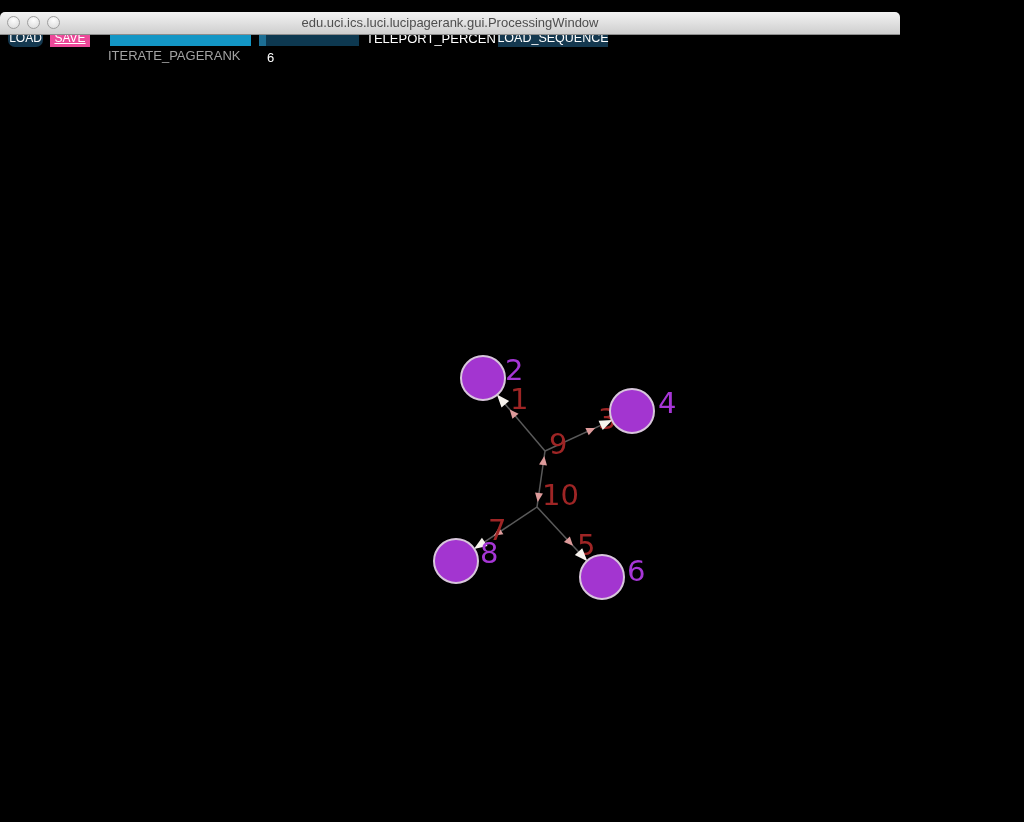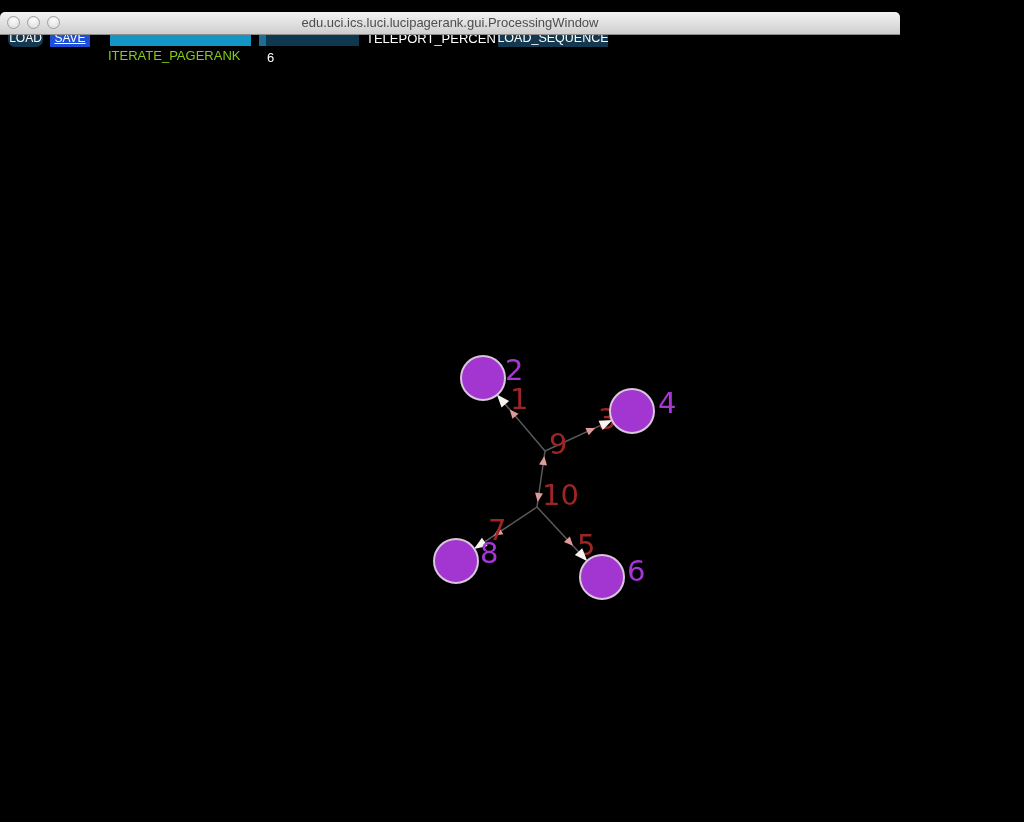--- a/index.html
+++ b/index.html
@@ -36,21 +36,21 @@
   .btn {
     position:absolute; display:flex; align-items:center; justify-content:center;
     color:#fff; font-size:12px; height:19px; border:none; padding:0; cursor:default;
     font-family:"Liberation Sans", sans-serif;
   }
   #load-btn   { left:8px;   top:28px; width:35px; }
   #save-btn   { left:50px;  top:28px; width:40px; }
   #loadseq-btn{ left:498px; top:28px; width:110px; font-size:12.5px;text-align:center; }
 
   #iterate-slider  { position:absolute; left:110px; top:26px; width:141px; height:20px; }
-  #iterate-label   { position:absolute; left:108px; top:48px; color:#84cc16; font-size:13px; }
+  #iterate-label   { position:absolute; left:108px; top:48px; color:#a3a3a3; font-size:13px; }
   #teleport-slider { position:absolute; left:259px; top:26px; width:100px; height:20px; }
   #teleport-thumb  { position:absolute; left:0; top:0; width:7px; height:20px; }
   #teleport-value  { position:absolute; left:267px; top:50px; color:#fff; font-size:13px; }
   #teleport-label  { position:absolute; left:366px; top:31px; color:#fff; font-size:13px; }
 
   #graph { position:absolute; top:0; left:0; }
   #graph text { font-family:"DejaVu Sans", sans-serif; }
 </style>
 </head>
 <body>
@@ -60,21 +60,21 @@
     <span class="light"></span>
     <span class="light"></span>
     <span class="light"></span>
   </div>
   <div class="wtitle">edu.uci.ics.luci.lucipagerank.gui.ProcessingWindow</div>
 </div>
 
 <div class="content"></div>
 
 <button class="btn" id="load-btn" style="background: rgb(20, 56, 79); border-radius: 7px;">LOAD</button>
-<button class="btn" id="save-btn" style="background: #1d4ed8; text-decoration: underline;">SAVE</button>
+<button class="btn" id="save-btn" style="background: #ec4899; text-decoration: underline;">SAVE</button>
 
 <div id="iterate-slider" style="background: rgb(19, 150, 197);"></div>
 <div id="iterate-label">ITERATE_PAGERANK</div>
 
 <div id="teleport-slider" style="background: rgb(13, 56, 80);">
   <div id="teleport-thumb" style="background: rgb(28, 110, 148);"></div>
 </div>
 <div id="teleport-value">6</div>
 <div id="teleport-label">TELEPORT_PERCENT</div>
 

